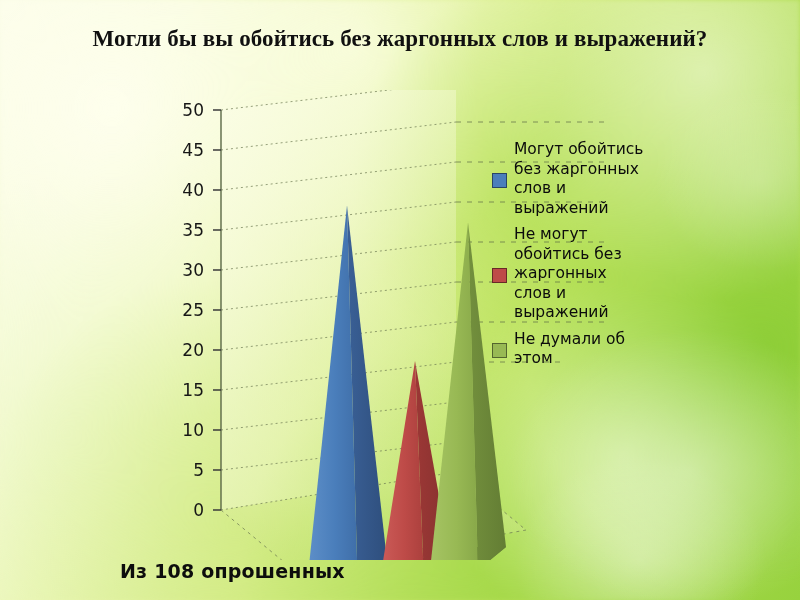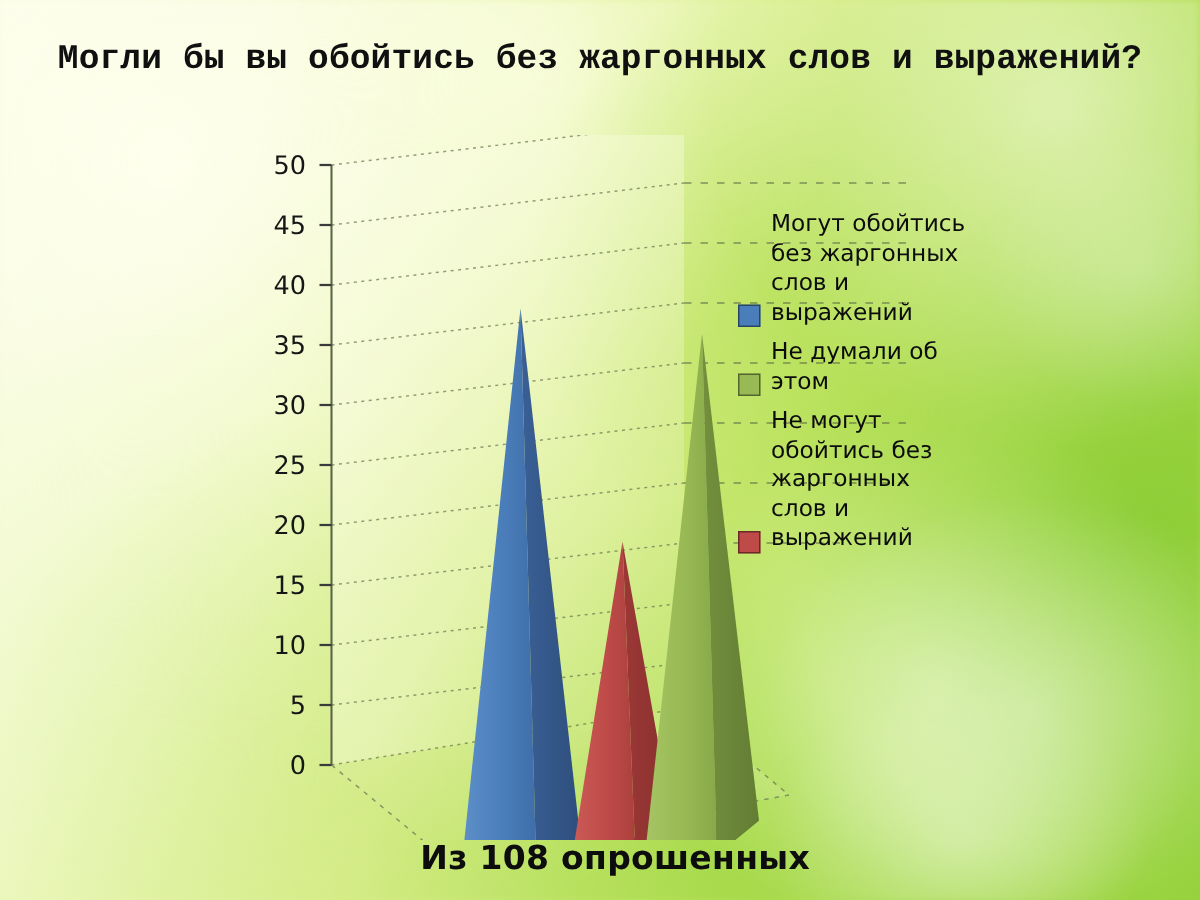--- a/index.html
+++ b/index.html
@@ -58,21 +58,21 @@
       radial-gradient(ellipse 150px 130px at 760px 180px, rgba(255,255,255,.22), rgba(255,255,255,0) 70%);
   }
 
   
   #title {
     position: absolute;
     left: 0;
     top: 26px;
     width: 800px;
     text-align: center;
-    font-family: Liberation Mono, monospace;
+    font-family: Liberation Serif, serif;
     font-weight: bold;
     font-size: 23px;
     color: #101010;
     letter-spacing: .1px;
   }
 
   
   #chart-area {
     position: absolute;
     left: 136px;
@@ -88,21 +88,21 @@
 
   
   #legend {
     position: absolute;
     left: 492px;
     top: 140px;
     width: 170px;
   }
   .legend-row {
     display: flex;
-    align-items: flex-end;
+    align-items: center;
     margin-bottom: 7px;
   }
   .legend-swatch {
     width: 15px;
     height: 15px;
     flex: 0 0 15px;
     margin-top: 3px;
     margin-right: 7px;
     border: 1px solid rgba(0,0,0,.45);
     box-sizing: border-box;
@@ -114,24 +114,24 @@
     color: #0c0c0c;
     max-width: 132px;
   }
 
   
   #caption {
     position: absolute;
     left: 120px;
     top: 560px;
     width: 420px;
-    text-align: right;
+    text-align: left;
     font-family: "DejaVu Sans", sans-serif;
     font-weight: bold;
-    font-size: 22px;
+    font-size: 19px;
     color: #0d0d0d;
     letter-spacing: .2px;
   }
 
   .tick-text {
     font-family: "DejaVu Sans", sans-serif;
     font-size: 17px;
     fill: #161616;
   }
 </style>
@@ -272,24 +272,24 @@
         </g>
     </svg>
   </div>
 
   <div id="legend">
     <div class="legend-row">
       <span class="legend-swatch" style="background: rgb(74, 126, 187);"></span>
       <span class="legend-label">Могут обойтись без жаргонных слов и выражений</span>
     </div>
     <div class="legend-row">
+      <span class="legend-swatch" style="background: rgb(190, 75, 72);"></span>
+      <span class="legend-label">Не могут обойтись без жаргонных слов и выражений</span>
+    </div>
+    <div class="legend-row">
       <span class="legend-swatch" style="background: rgb(152, 185, 84);"></span>
       <span class="legend-label">Не думали об этом</span>
     </div>
-    <div class="legend-row">
-      <span class="legend-swatch" style="background: rgb(190, 75, 72);"></span>
-      <span class="legend-label">Не могут обойтись без жаргонных слов и выражений</span>
-    </div>
   </div>
 
   <div id="caption">Из 108 опрошенных</div>
 
 </div>
 
 </body></html>

